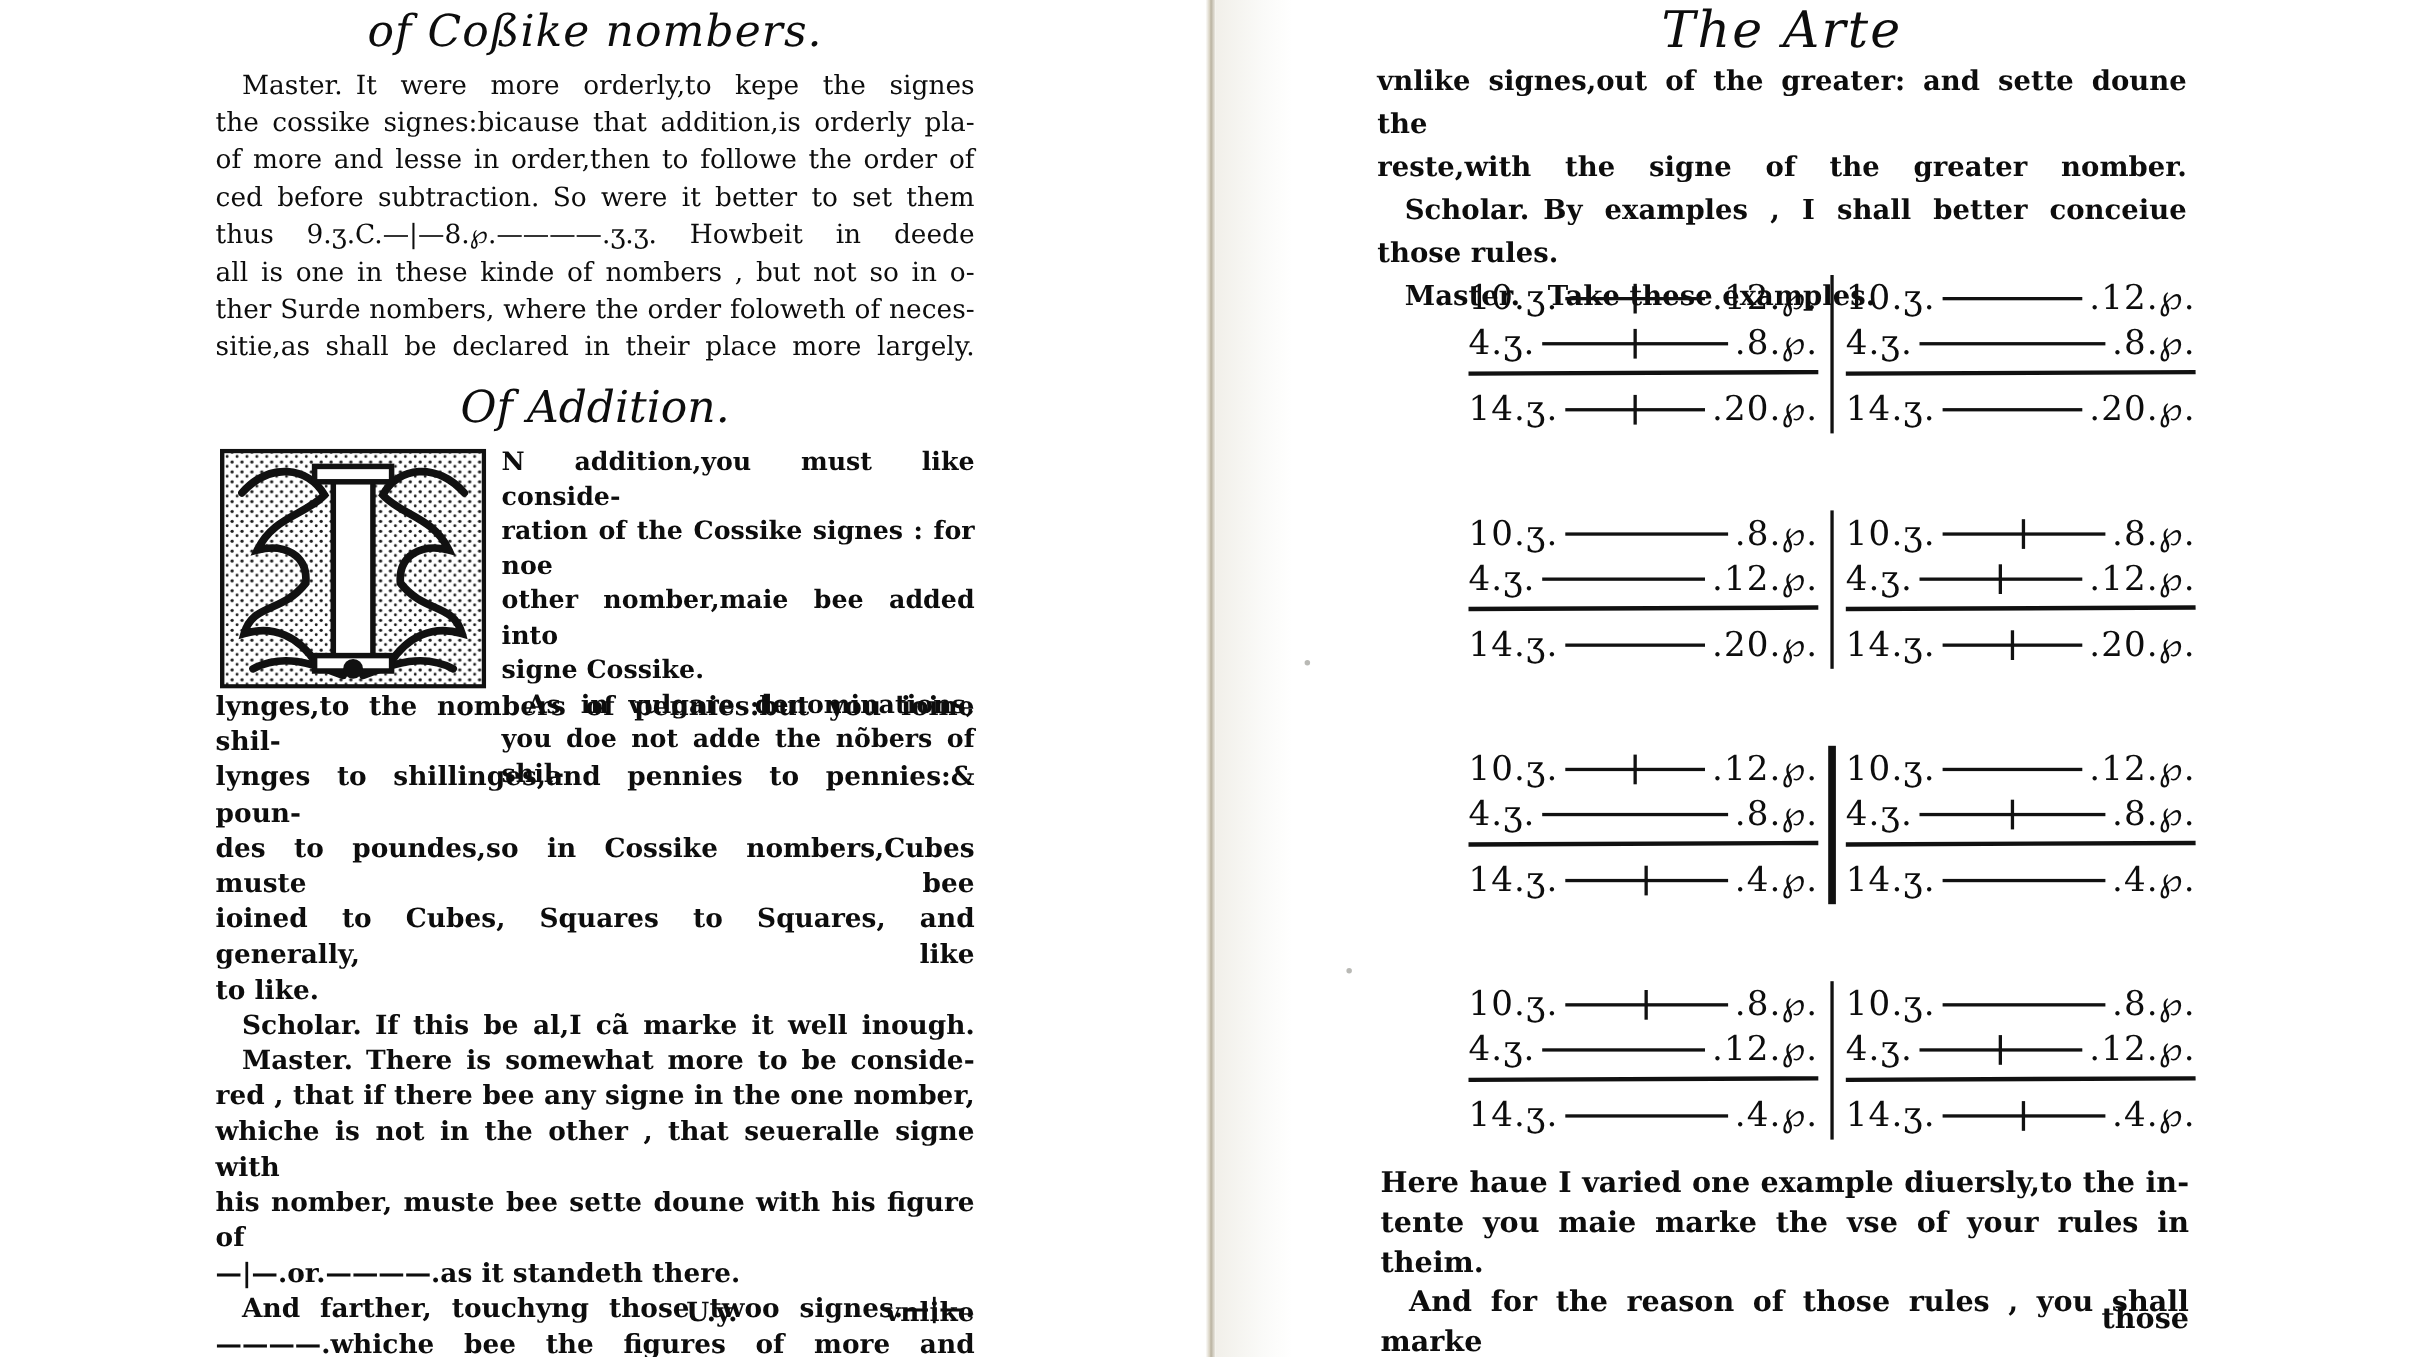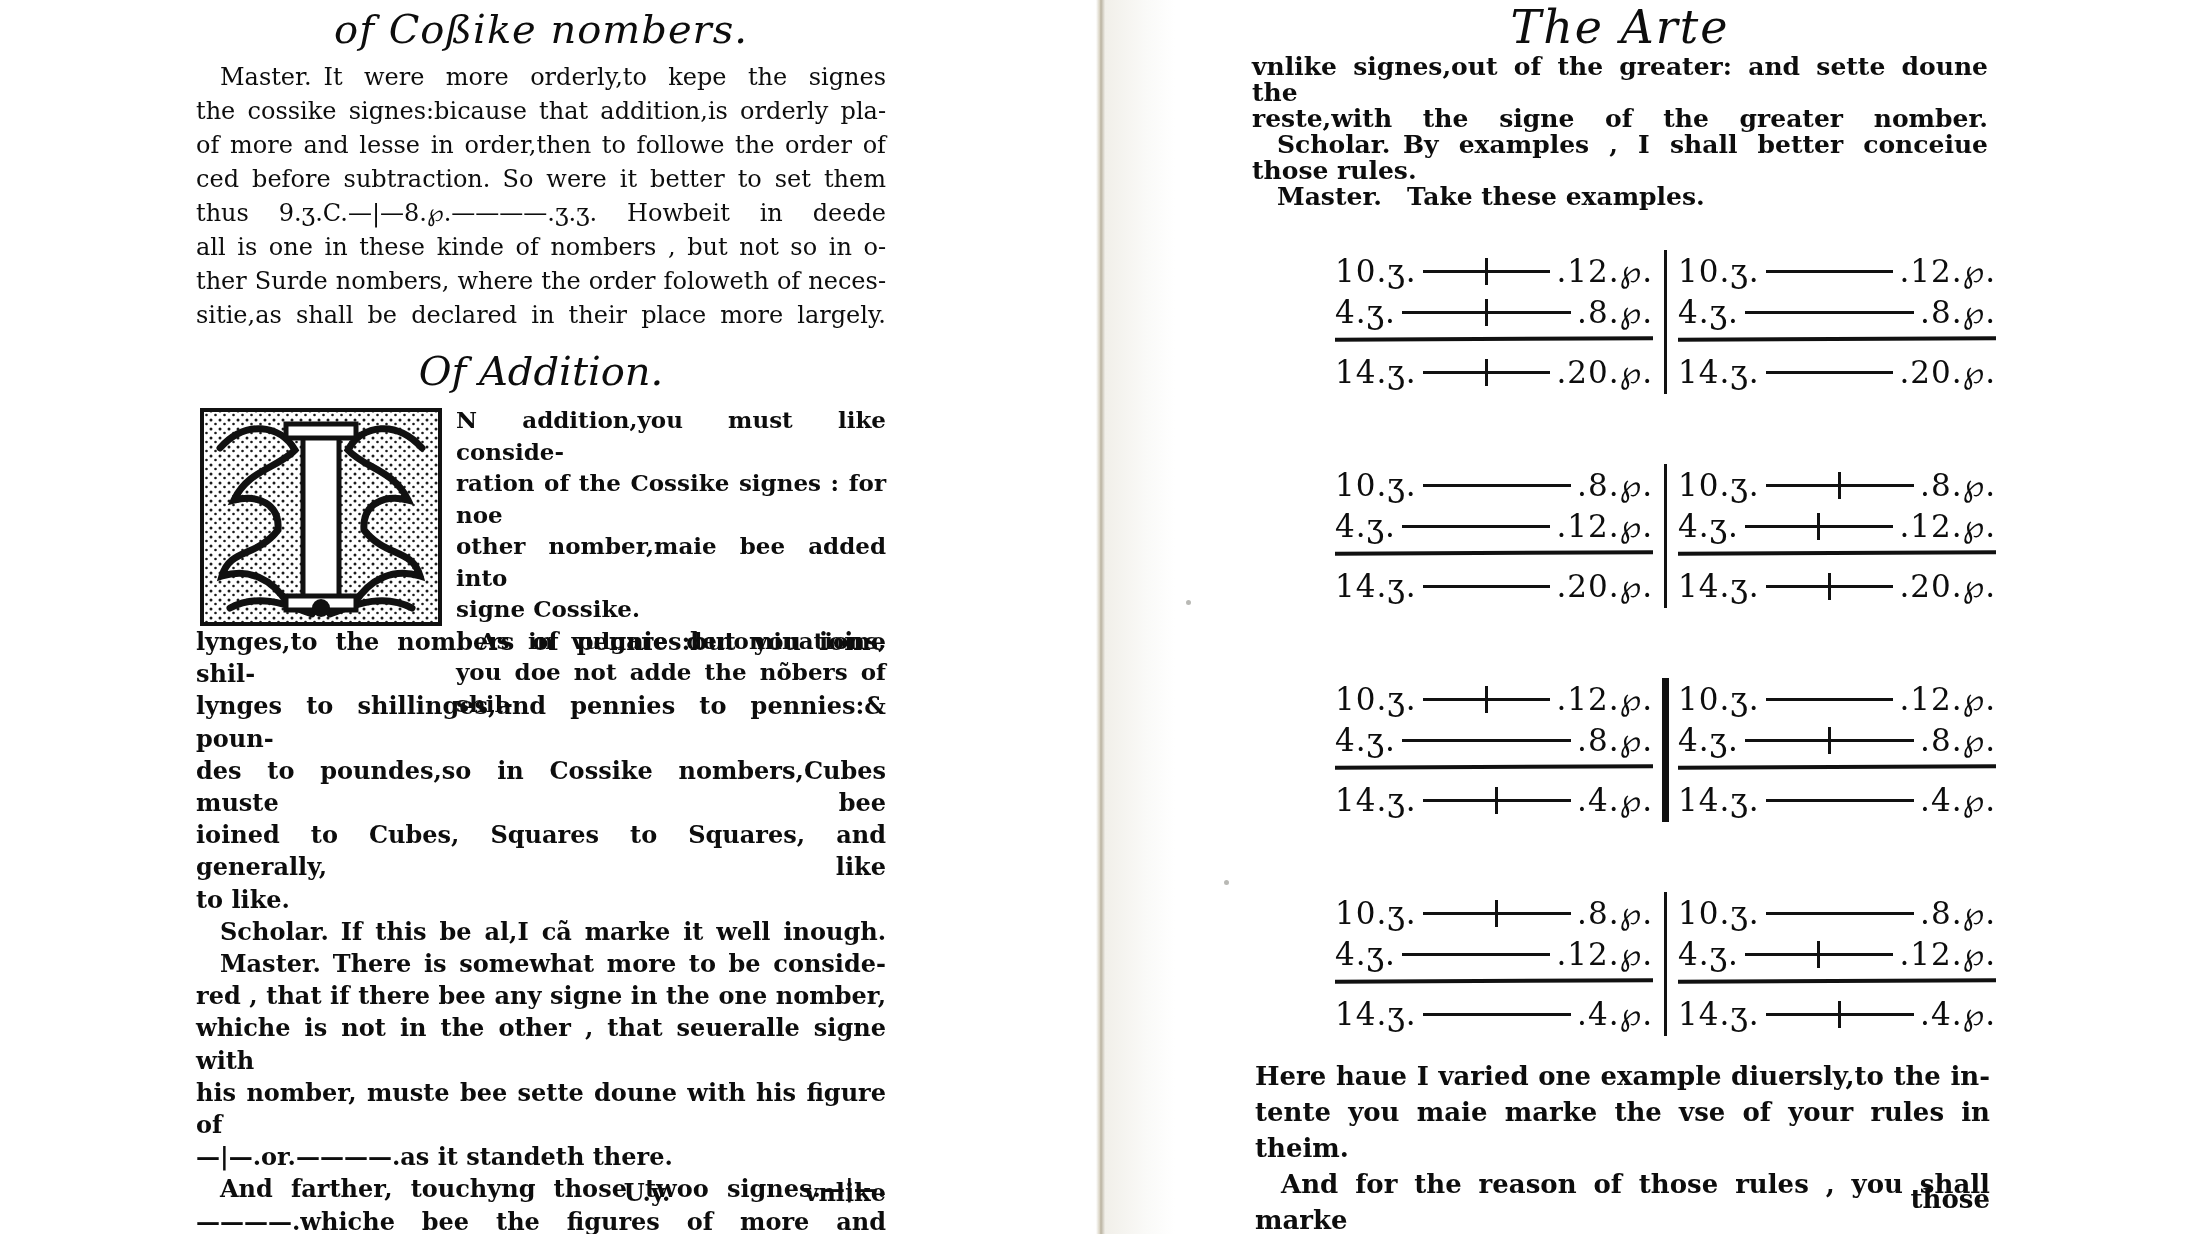--- a/index.html
+++ b/index.html
@@ -27,21 +27,21 @@
   .lp-body{position:absolute;left:196px;top:626px;width:690px;
             font-weight:700;font-size:24px;line-height:32.2px;}
   .lp-sigline{position:absolute;left:196px;top:1178px;width:690px;height:34px;
             font-weight:700;font-size:24px;}
   .lp-sig{position:absolute;left:62%;}
   .lp-catch{position:absolute;right:0;}
   
   .rp-header{position:absolute;left:1252px;top:0px;width:736px;text-align:center;
              font-style:italic;font-size:46px;font-weight:400;letter-spacing:2px;}
   .rp-intro{position:absolute;left:1252px;top:54px;width:736px;
-            font-weight:700;font-size:25px;line-height:26px;}
+            font-weight:700;font-size:25px;line-height:39px;}
   .rp-examples{position:absolute;left:1335px;top:250px;width:672px;}
   .ex-group{display:flex;align-items:stretch;margin-bottom:70px;}
   .ex-col{width:318px;display:flex;flex-direction:column;}
   .ex-divider{width:3px;background:#111;margin:0 11px;}
   .ex-divider.bold{width:7px;margin:0 9px;}
   .ex-row{display:flex;align-items:center;height:41px;
           font-size:31px;font-weight:400;letter-spacing:1px;}
   .ex-row .lhs{white-space:nowrap;}
   .ex-row .rhs{white-space:nowrap;}
   .ex-row .op{flex:1 1 auto;position:relative;height:30px;margin:0 4px;min-width:60px;}

